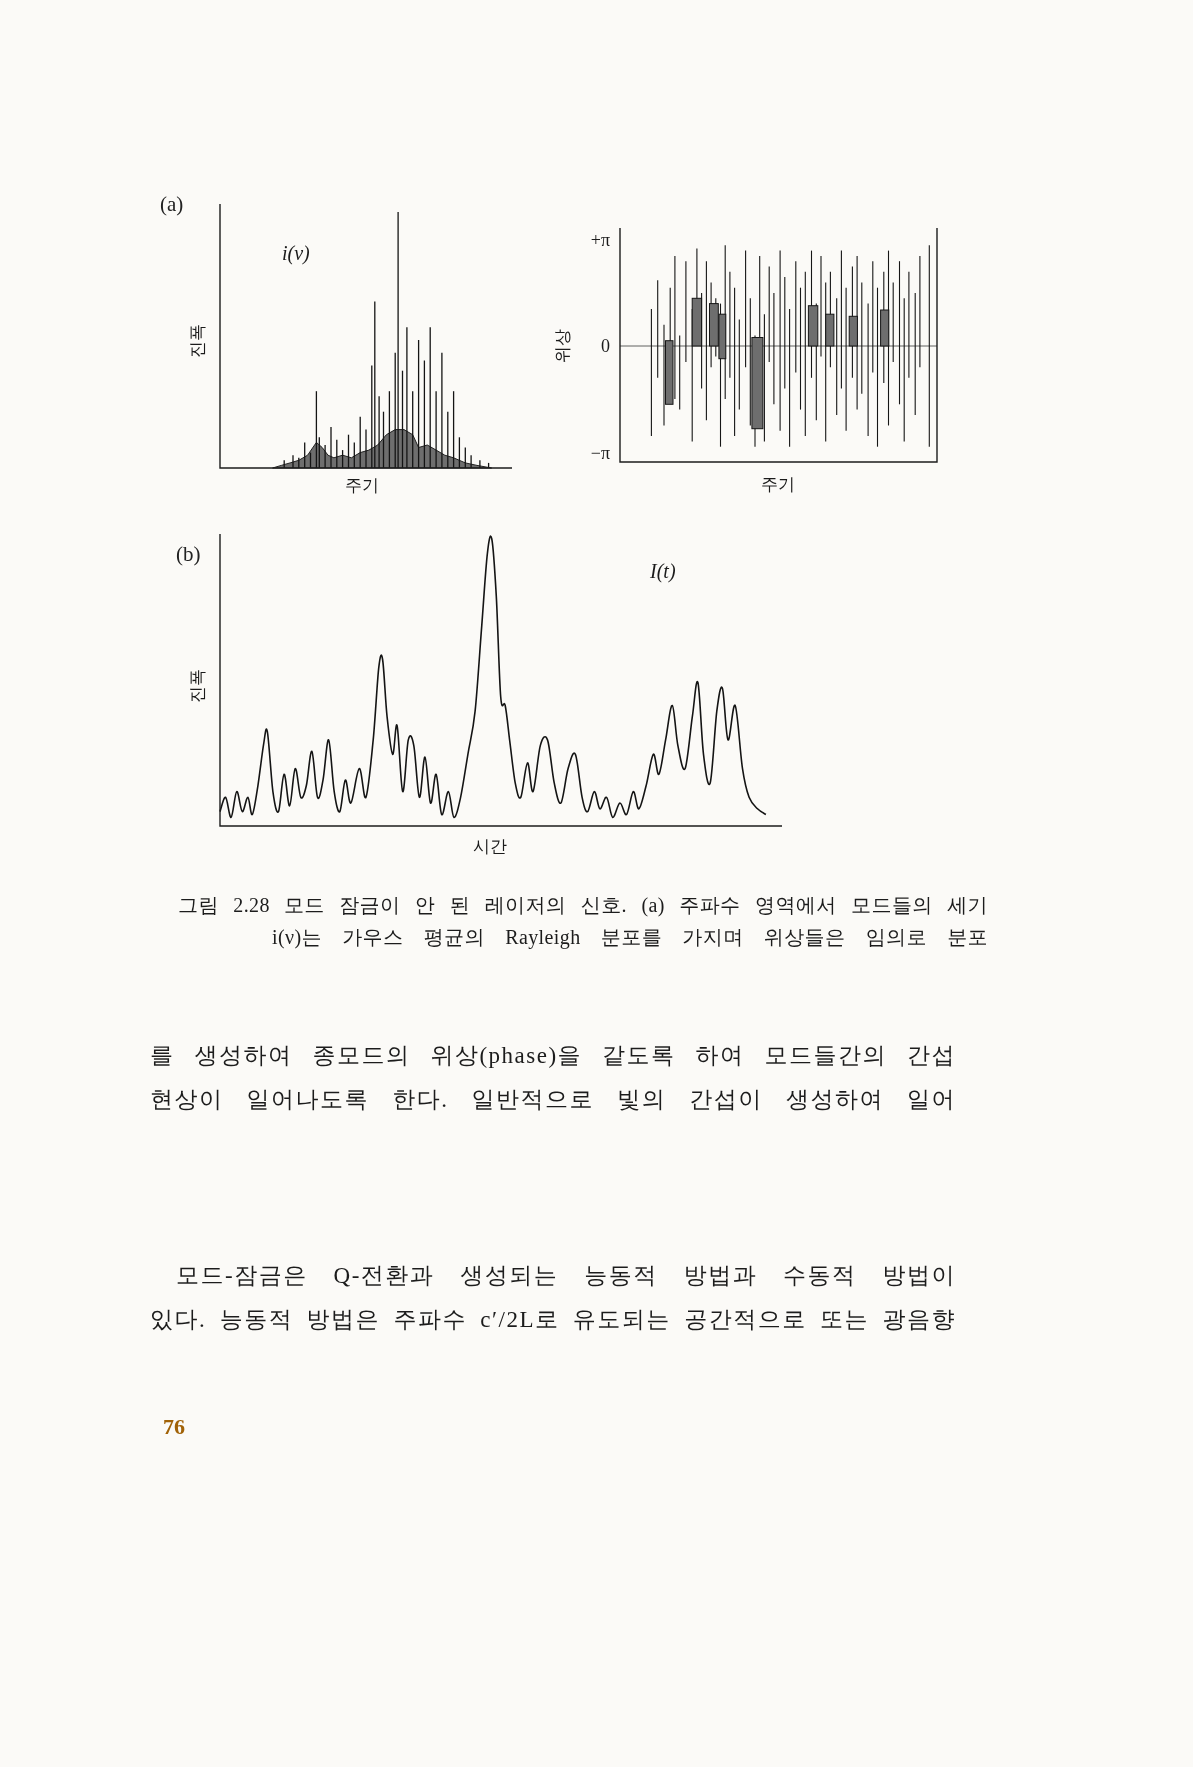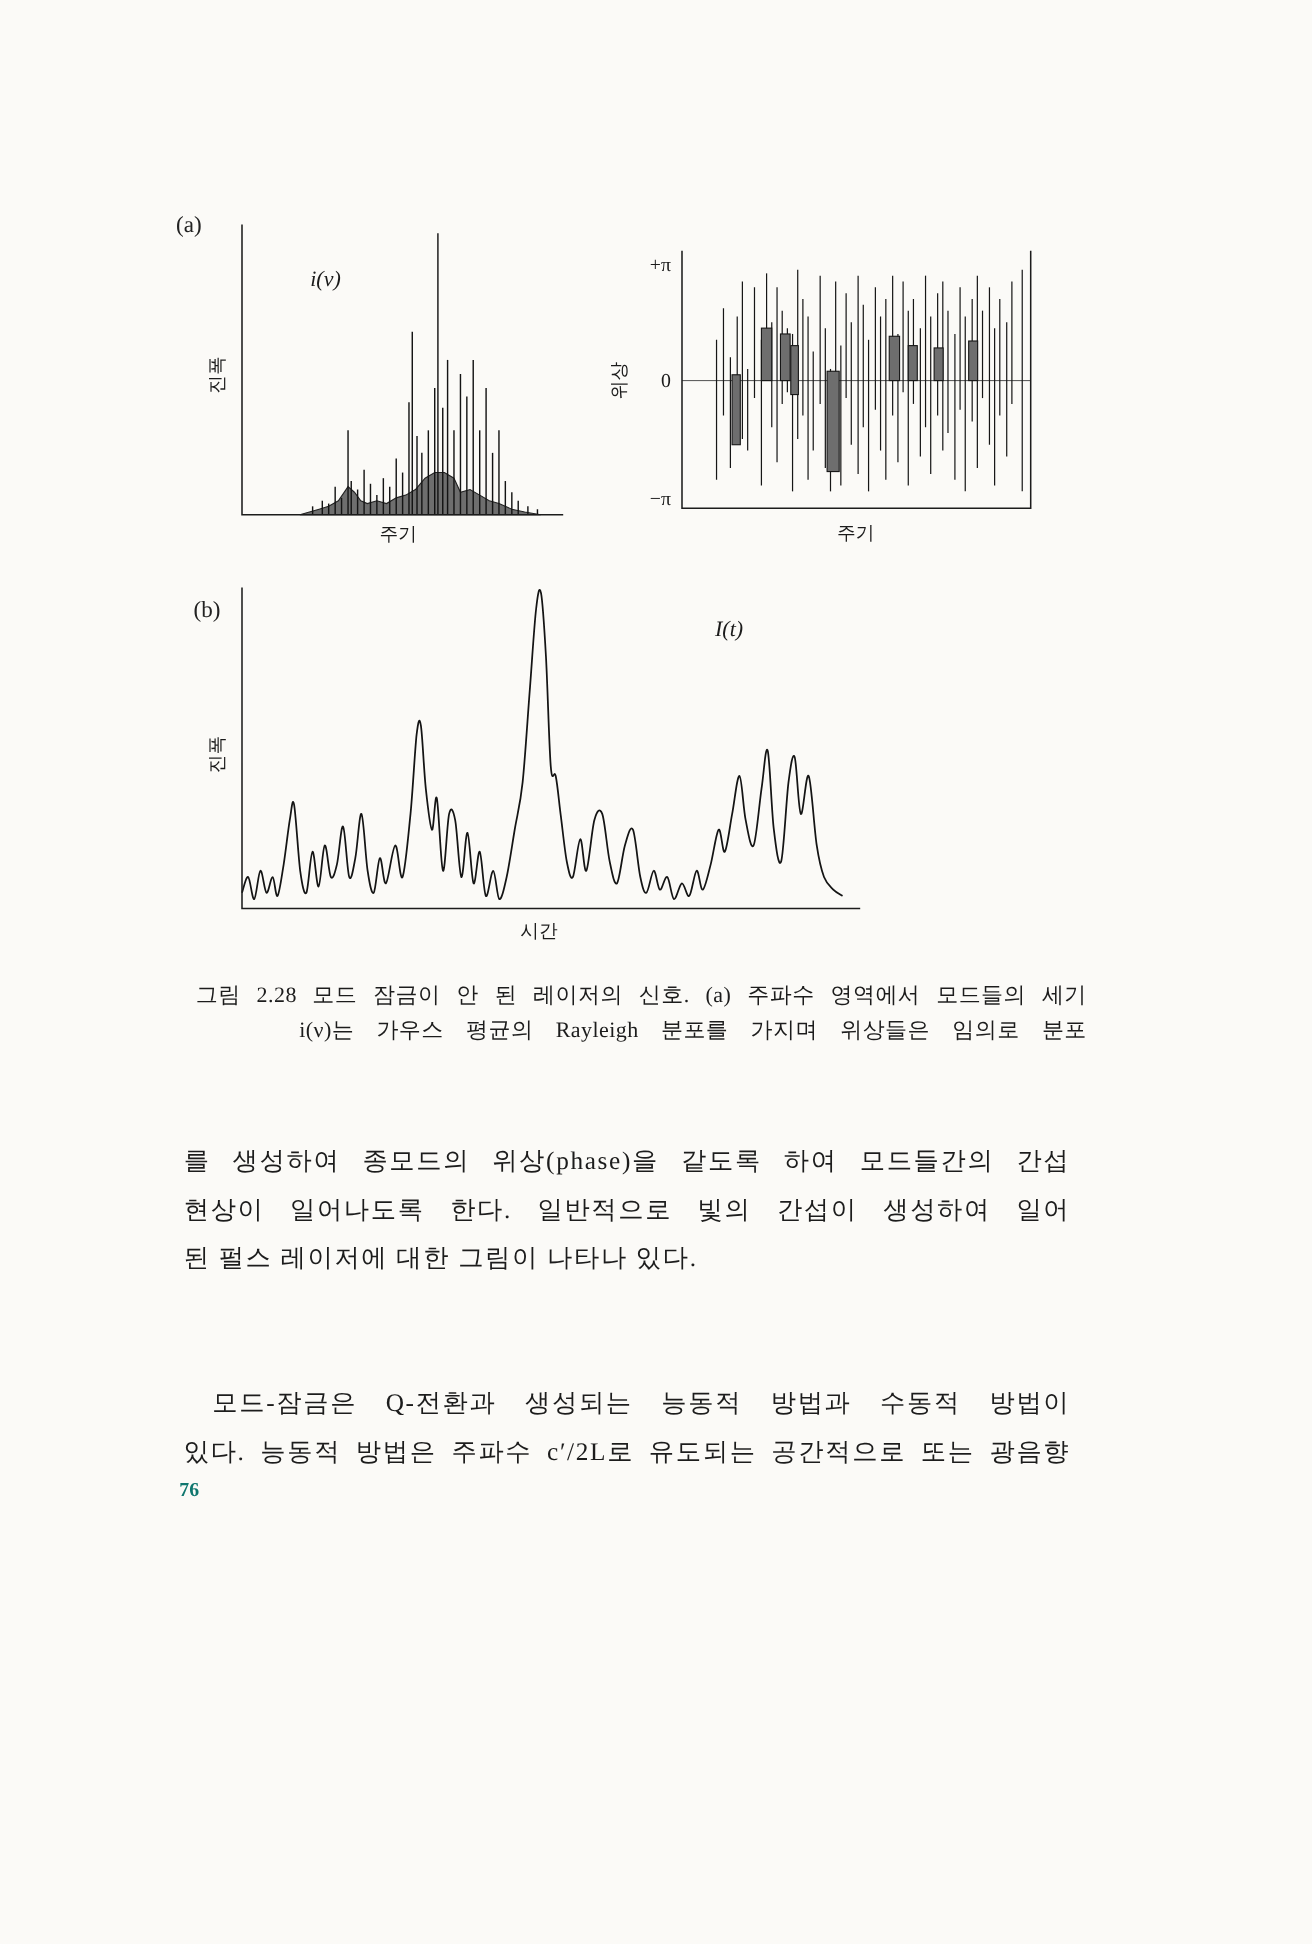--- a/index.html
+++ b/index.html
@@ -28,31 +28,31 @@
   .caption {
     position:absolute; left:150px; top:890px; width:810px;
     font-size:20px; line-height:31.5px; letter-spacing:0.4px;margin-left:28px;
   }
   .cap-line { text-align:justify; text-align-last:justify; }
   .cap-line.hang { padding-left:94px; }
   .cap-label { margin-right:14px; }
 
   .body {
     position:absolute; left:150px; width:806px;
-    font-size:23px; line-height:44px; letter-spacing:1.5px;margin-left:17px;
+    font-size:23px; line-height:44px; letter-spacing:1.5px;
   }
   .para1 { top:1034px; }
   .para2 { top:1254px; }
   .tline { text-align:justify; text-align-last:justify; }
   .tline.short { text-align-last:left; }
   .para2 .tline:first-child { text-indent:26px; }
 
   .pageno {
-    position:absolute; left:163px; top:1344px;
-    font-size:18px; font-weight:bold; color:#0f766e;
+    position:absolute; left:163px; top:1414px;
+    font-size:22px; font-weight:bold; color:#a16207;
   }
 </style>
 </head>
 <body>
 
 <div class="page">
 
   <div class="panel-label panel-a">(a)</div>
 
   <svg id="spectrum-svg" class="chart" width="330" height="300" viewBox="0 0 330 300">
@@ -190,21 +190,20 @@
   </svg>
 
   <div class="caption">
     <div class="cap-line"><span class="cap-label">그림 2.28</span><span>모드 잠금이 안 된 레이저의 신호. (a) 주파수 영역에서 모드들의 세기</span></div>
     <div class="cap-line hang">i(ν)는 가우스 평균의 Rayleigh 분포를 가지며 위상들은 임의로 분포</div>
   </div>
 
   <div class="body para1">
       <div class="tline">를 생성하여 종모드의 위상(phase)을 같도록 하여 모드들간의 간섭</div>
       <div class="tline">현상이 일어나도록 한다. 일반적으로 빛의 간섭이 생성하여 일어</div>
-      <div class="tline short">된 펄스 레이저에 대한 그림이 나타나 있다.</div>
     </div>
   <div class="body para2">
       <div class="tline">모드-잠금은 Q-전환과 생성되는 능동적 방법과 수동적 방법이</div>
       <div class="tline">있다. 능동적 방법은 주파수 c′/2L로 유도되는 공간적으로 또는 광음향</div>
     </div>
 
   <div class="pageno">76</div>
 
 </div>
 

